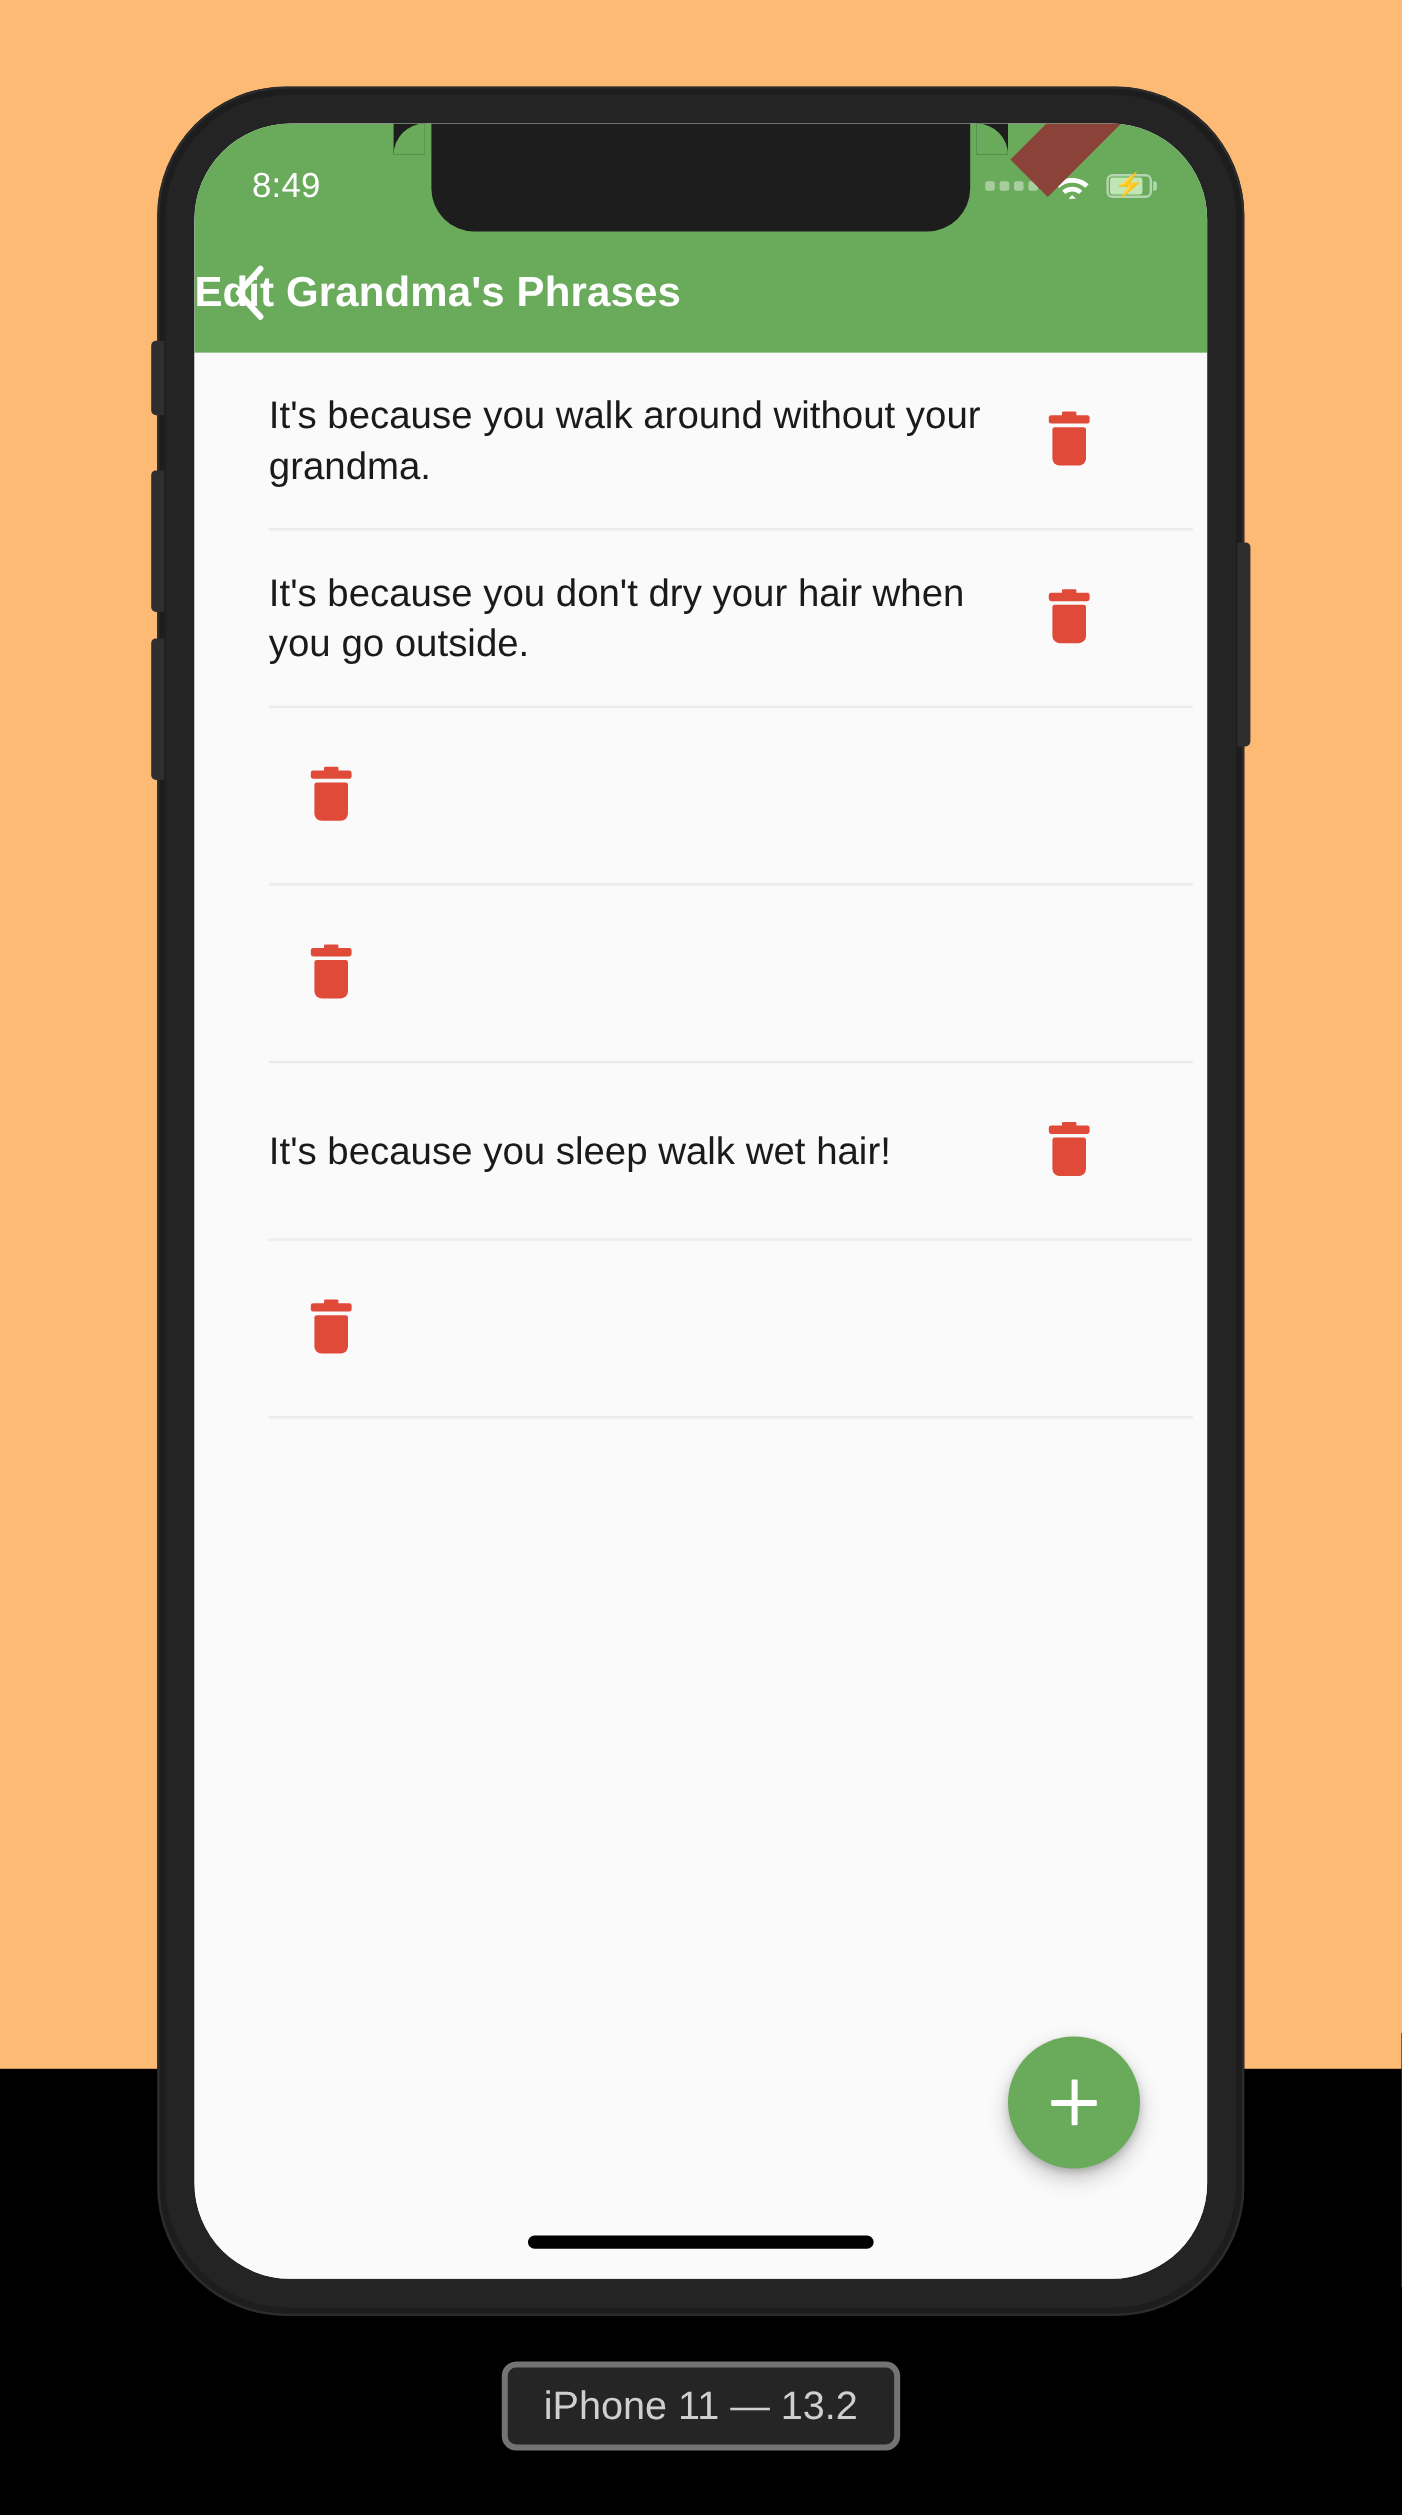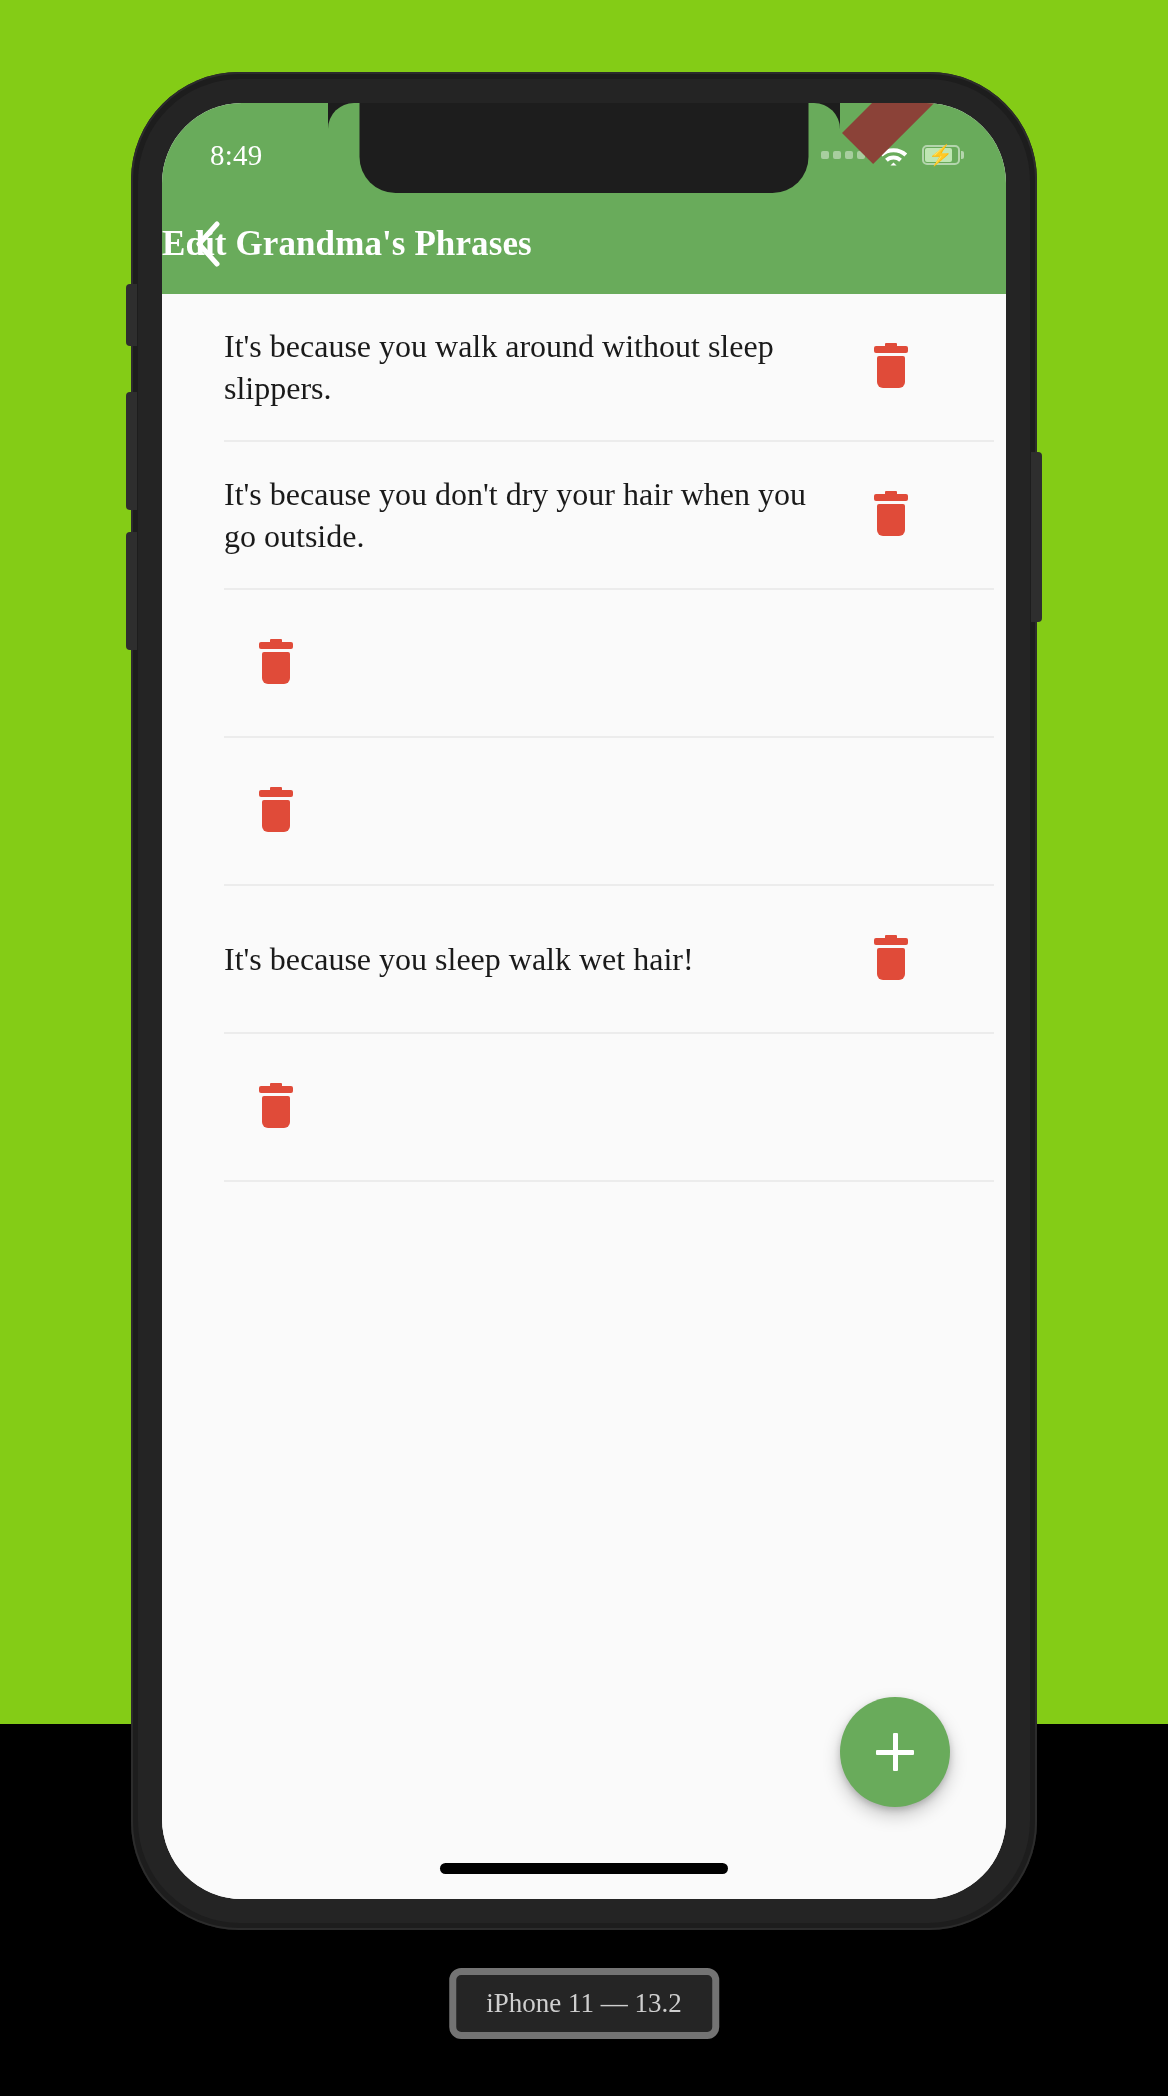--- a/index.html
+++ b/index.html
@@ -4,21 +4,21 @@
 <style>
   * { margin:0; padding:0; box-sizing:border-box; }
   html,body {
     width:1168px; height:2096px;
     background:#000;
     font-family:"Liberation Sans", sans-serif;
     overflow:hidden;
   }
 
   
-  #stage { position:relative; width:1168px; height:1724px; background:#84cc16;font-family:Liberation Serif, serif; }
+  #stage { position:relative; width:1168px; height:1724px; background:#fdba74; }
 
   #device {
     position:absolute;
     left:131px; top:72px;
     width:906px; height:1858px;
     background:#1d1d1d;
     border-radius:108px;
     box-shadow:0 0 0 2px #2c2c2c inset;
   }
   #device-inner-rim{
@@ -217,25 +217,25 @@
     z-index:13;
     cursor:pointer;
   }
 
   
   #device-caption{
     position:absolute;
     left:50%; transform:translateX(-50%);
     top:1968px;
     padding:13px 30px;
-    border:7px solid #737373;
+    border:5px solid #737373;
     border-radius:12px;
     background:#252525;
     color:#cfcfcf;
-    font-size:27px;
+    font-size:33px;
     white-space:nowrap;
   }
 </style>
 </head>
 <body>
 
 <div id="stage">
 
   <div id="device">
     <div id="device-inner-rim"></div>
@@ -290,21 +290,21 @@
 
         <div id="debug-ribbon">
           <div class="band">
             
           </div>
         </div>
       </div>
 
       <div id="list">
           <div class="list-item">
-            <div class="li-text">It's because you walk around without sleep slippers.</div>
+            <div class="li-text">It's because you walk around without your grandma.</div>
             <div class="delete-button">
               <div class="trash">
                 <span class="handle"></span>
                 <span class="lid"></span>
                 <span class="body"></span>
               </div>
             </div>
           </div>
           <div class="divider"></div>
           <div class="list-item">

